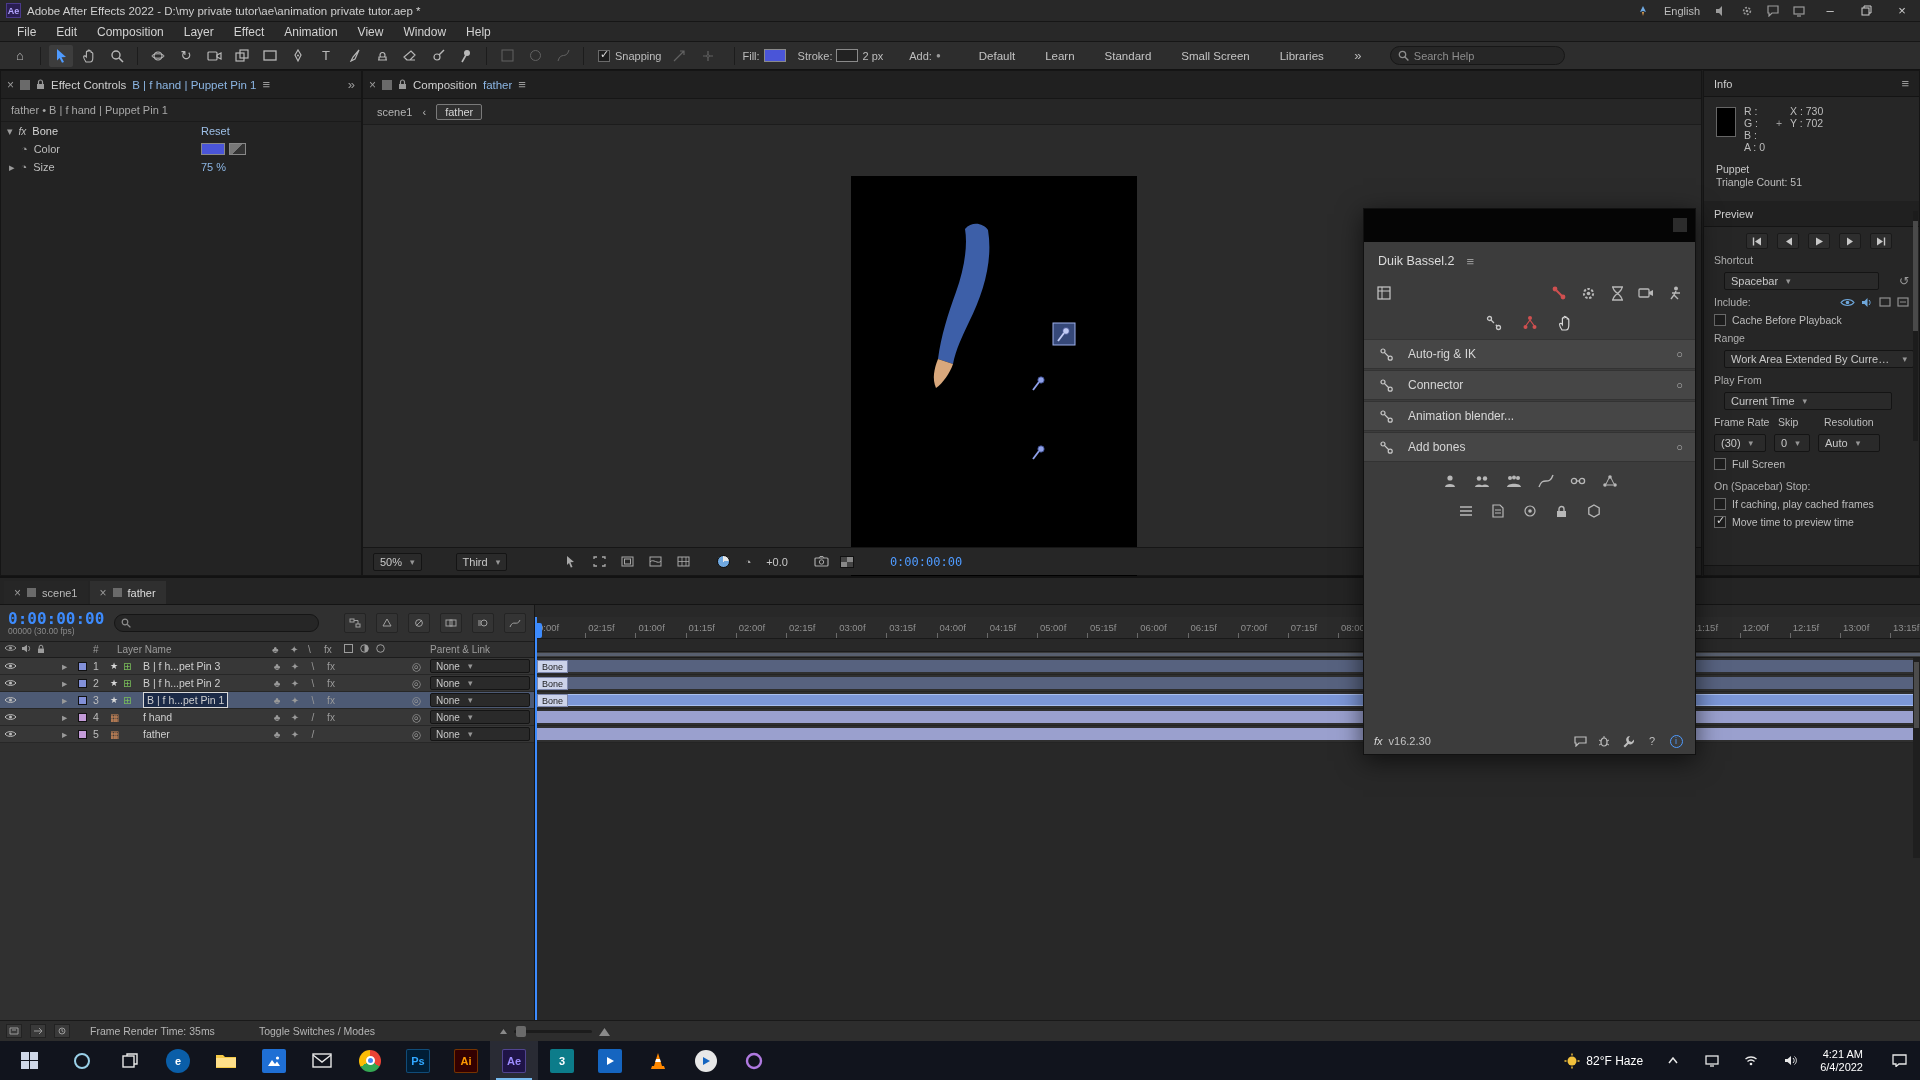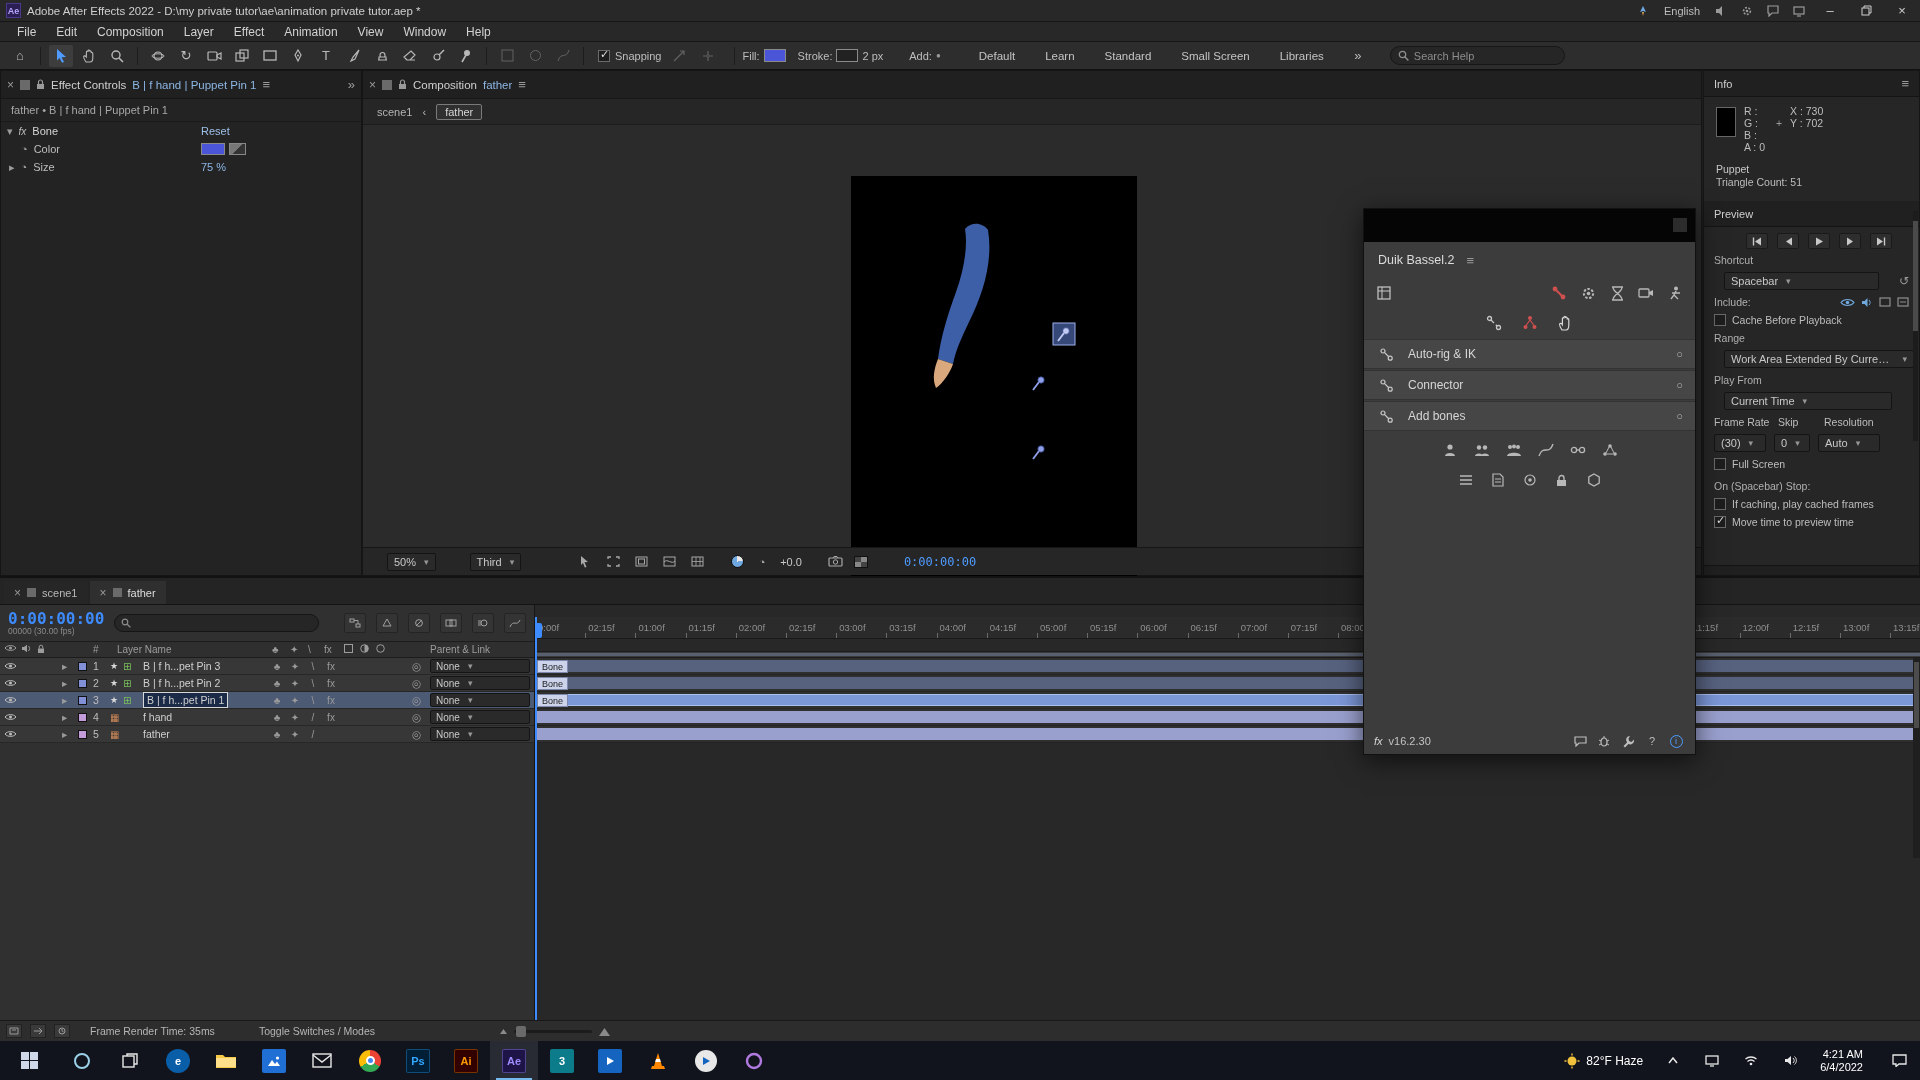--- a/index.html
+++ b/index.html
@@ -90,21 +90,21 @@
 .pv-dd.narrow{width:auto;margin:0}
 .reset-ic{color:#9a9a9a;font-size:12px;margin-left:4px}
 #rp-scroll{position:absolute;right:1px;top:140px;width:5px;height:230px;background:#1c1c1c}
 #rp-scroll::after{content:"";position:absolute;left:0;top:10px;width:5px;height:110px;background:#4a4a4a}
 #rp-cut-head{position:absolute;left:0;bottom:0;width:100%;height:10px;background:#202020;border-top:1px solid #141414}
 
 
 #duik{position:absolute;left:1363px;top:208px;width:333px;height:547px;background:#3c3c3c;border:1px solid #111;z-index:50;box-shadow:0 6px 24px rgba(0,0,0,.6)}
 #duik-strip{height:33px;background:#050505;position:relative}
 #duik-strip .strip-sq{position:absolute;right:8px;top:9px;width:14px;height:14px;background:#2c2c2c}
-#duik-title-row{height:36px;display:flex;align-items:center;padding:0 14px;gap:12px;color:#dcdcdc;font-size:12.5px}
+#duik-title-row{height:36px;display:flex;align-items:flex-start;padding:12px 14px;gap:12px;color:#dcdcdc;font-size:12.5px}
 .duik-toolrow{display:flex;align-items:center;height:30px;padding:0 10px;gap:9px}
 .dk-ic{width:20px;height:20px;display:flex;align-items:center;justify-content:center}
 #duik-items .duik-item{height:30px;margin:1px 0;background:#464646;display:flex;align-items:center;padding:0 12px;gap:12px;border-top:1px solid #333;border-bottom:1px solid #333}
 .duik-item-label{color:#d6d6d6;font-size:12px}
 .duik-item-circle{margin-left:auto;color:#b8b8b8;font-size:11px}
 #duik-footer{position:absolute;left:0;bottom:0;width:100%;height:26px;display:flex;align-items:center;padding:0 10px;gap:6px;color:#c2c2c2}
 .dk-foot-ic{width:18px;height:18px;display:flex;align-items:center;justify-content:center;color:#bdbdbd;font-size:11px}
 .info-blue{color:#4f9bff;border:1px solid #4f9bff;border-radius:50%;width:13px;height:13px;font-size:9px;display:flex;align-items:center;justify-content:center}
 
 
@@ -460,21 +460,21 @@
               <path d="M0,-1 L-6,7" stroke="#8fa0e8" stroke-width="1.8"></path>
             </g>
             <g transform="translate(188,276)">
               <circle cx="2" cy="-3" r="3.2" fill="#8fa0e8" stroke="#2c3c7c" stroke-width="0.8"></circle>
               <path d="M0,-1 L-6,7" stroke="#8fa0e8" stroke-width="1.8"></path>
             </g>
           </svg>
         </div>
       </div>
       <div id="comp-footer">
-        <span class="dd" style="margin-left:14px">
+        <span class="dd" style="">
             <span>50%</span>
             <span class="dd-caret">▾</span>
           </span>
         <span class="dd" style="margin-left:26px">
             <span>Third</span>
             <span class="dd-caret">▾</span>
           </span>
         <span class="cf-ic" style="margin-left:46px">
             <svg width="12" height="13" viewBox="0 0 12 13">
               <path d="M2,1 L9,7 L5.5,7.2 L7.5,12 L5.8,12.6 L4,8 L2,10 Z" fill="#a8a8a8"></path>
@@ -755,20 +755,31 @@
             <svg width="15" height="15" viewBox="0 0 15 15">
               <circle cx="4" cy="4" r="2" fill="none" stroke="#c8c8c8" stroke-width="1.2"></circle>
               <path d="M5.4,5.4 L10,10" stroke="#c8c8c8" stroke-width="1.2"></path>
               <circle cx="11.2" cy="11.2" r="2" fill="none" stroke="#c8c8c8" stroke-width="1.2"></circle>
             </svg>
           </span>
           <span class="duik-item-label">Connector</span>
           <span class="duik-item-circle">○</span>
         </div>
 
+        <div class="duik-item">
+          <span class="dk-ic">
+            <svg width="15" height="15" viewBox="0 0 15 15">
+              <circle cx="4" cy="4" r="2" fill="none" stroke="#c8c8c8" stroke-width="1.2"></circle>
+              <path d="M5.4,5.4 L10,10" stroke="#c8c8c8" stroke-width="1.2"></path>
+              <circle cx="11.2" cy="11.2" r="2" fill="none" stroke="#c8c8c8" stroke-width="1.2"></circle>
+            </svg>
+          </span>
+          <span class="duik-item-label">Animation blender...</span>
+          <span class="duik-item-circle"></span>
+        </div>
 
         <div class="duik-item">
           <span class="dk-ic">
             <svg width="15" height="15" viewBox="0 0 15 15">
               <circle cx="4" cy="4" r="2" fill="none" stroke="#c8c8c8" stroke-width="1.2"></circle>
               <path d="M5.4,5.4 L10,10" stroke="#c8c8c8" stroke-width="1.2"></path>
               <circle cx="11.2" cy="11.2" r="2" fill="none" stroke="#c8c8c8" stroke-width="1.2"></circle>
             </svg>
           </span>
           <span class="duik-item-label">Add bones</span>

